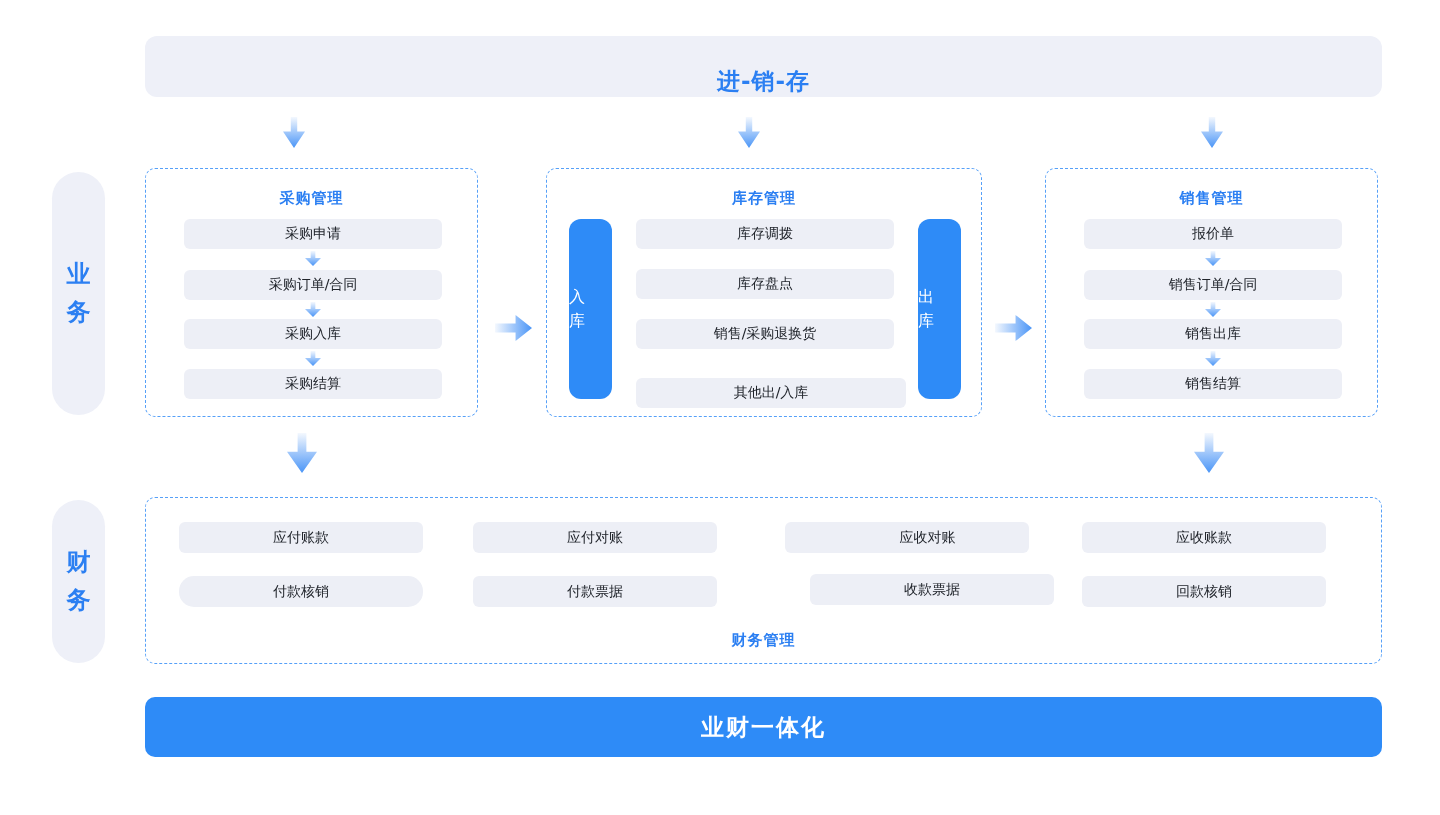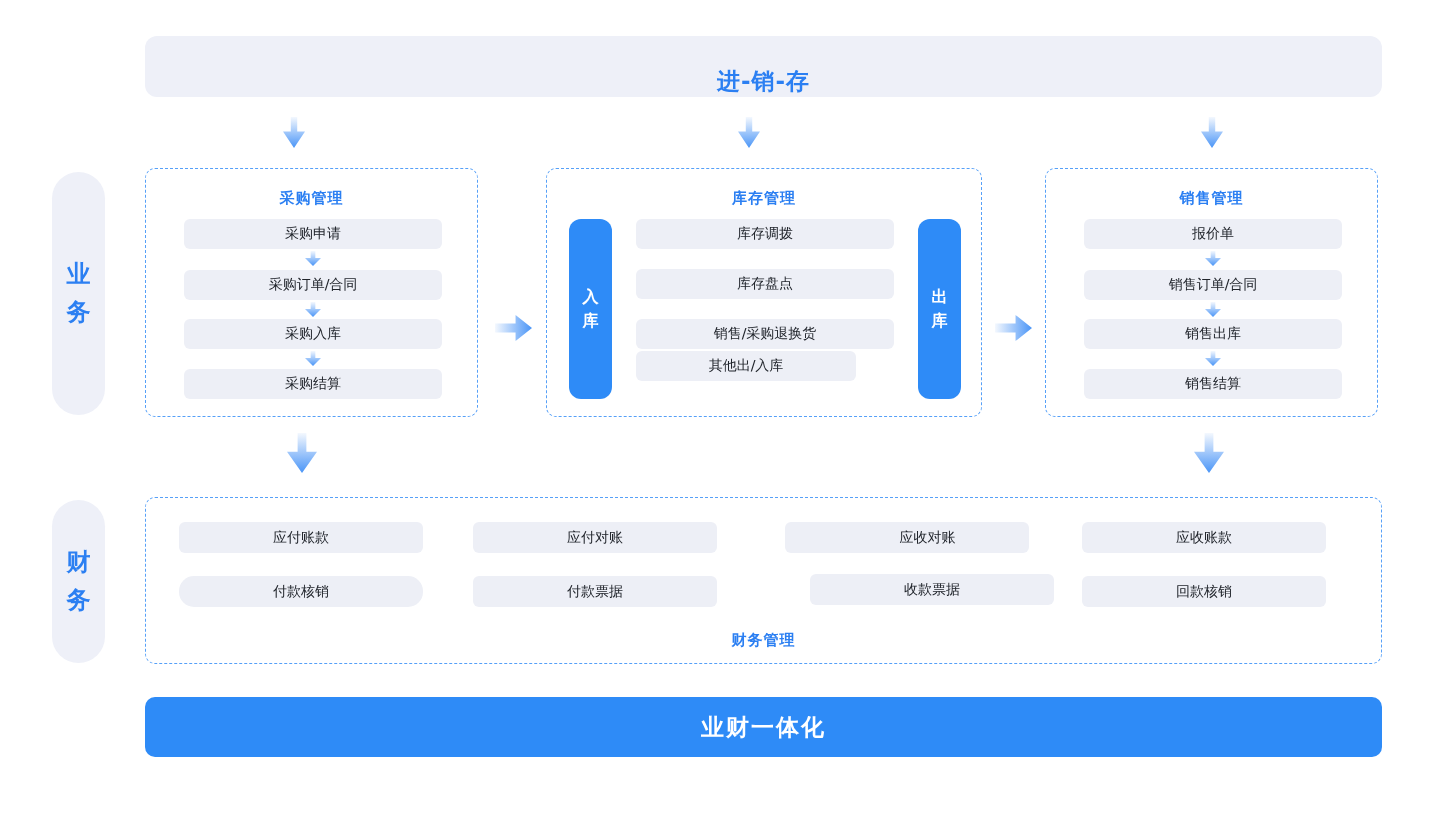--- a/index.html
+++ b/index.html
@@ -47,22 +47,22 @@
   .box-title.bottom{top:auto;bottom:13px;}
   .node{
     position:absolute;height:30px;background:var(--item-bg);border-radius:6px;
     display:flex;align-items:center;justify-content:center;
     color:var(--item-text);font-size:14px;
   }
   .node.fin{height:31px;width:244px;}
   .vpill{
     position:absolute;top:50px;width:43px;height:180px;
     background:var(--accent-blue);border-radius:12px;
-    display:flex;align-items:center;justify-content:center;
-    color:#fff;font-size:16px;font-weight:700;
+    display:flex;align-items:center;justify-content:flex-start;
+    color:#fff;font-size:16px;font-weight:400;
   }
   .vpill .vtext{line-height:1.5;}
   .arrow{position:absolute;}
   svg{display:block;}
 </style>
 </head>
 <body>
 
 <div class="canvas">
 
@@ -136,21 +136,21 @@
   </div>
 
   <div class="flow-box" style="left:546px;top:168px;width:436px;height:249px;">
     <div class="box-title">库存管理</div>
     <div class="vpill" style="left:22px;">
       <span class="vtext">入库</span>
     </div>
     <div class="node" style="left:89px;top:50px;width:258px;">库存调拨</div>
     <div class="node" style="left:89px;top:100px;width:258px;">库存盘点</div>
     <div class="node" style="left:89px;top:150px;width:258px;">销售/采购退换货</div>
-    <div class="node" style="left:89px;top:182px;width:220px;">其他出/入库</div>
+    <div class="node" style="left:89px;top:209px;width:270px;">其他出/入库</div>
     <div class="vpill" style="left:371px;">
       <span class="vtext">出库</span>
     </div>
   </div>
 
   <div class="arrow" style="left:995px;top:315px;">
     <svg width="37" height="26" viewBox="0 0 36 26" preserveAspectRatio="none">
         <path d="M0 8.5 h20 V0 L36 13 L20 26 V17.5 H0 Z" fill="url(#gradRight)"></path>
       </svg>
   </div>

